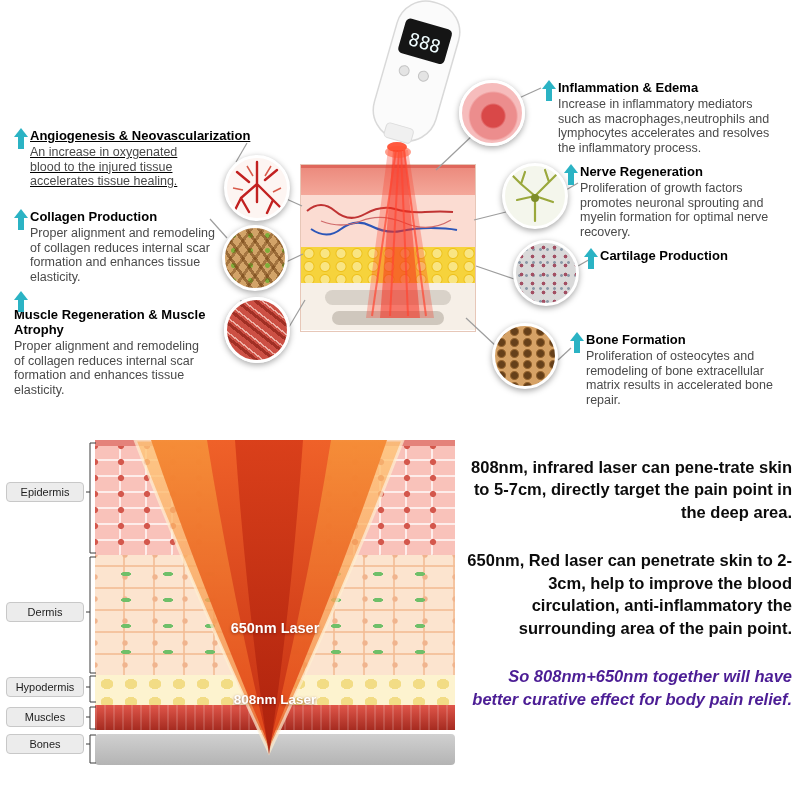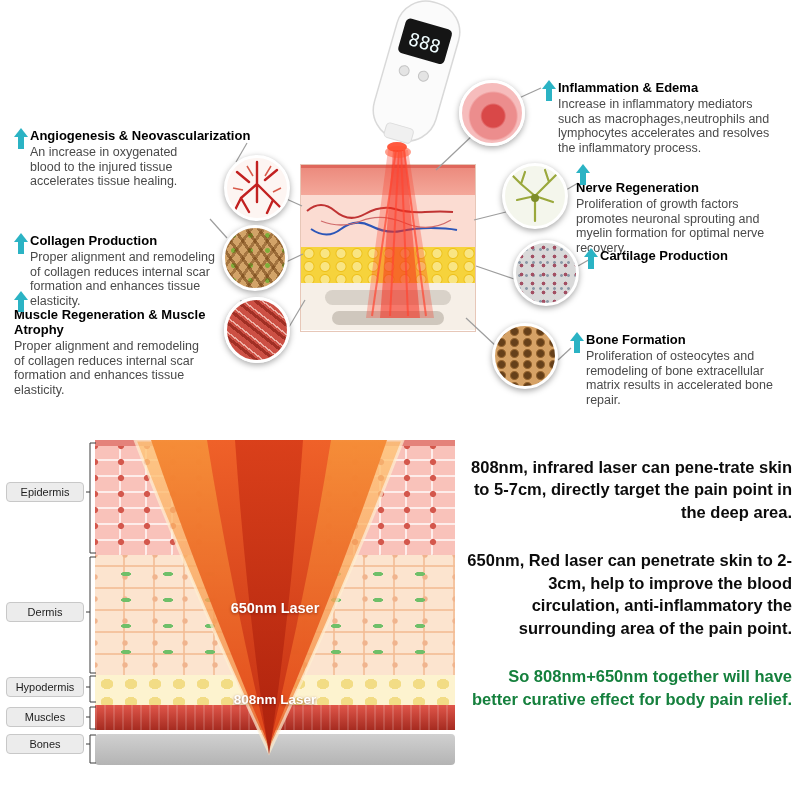--- a/index.html
+++ b/index.html
@@ -113,21 +113,21 @@
   }
   
   .pill {
     position:absolute; left:6px; width:78px; height:20px; line-height:18px;
     background:#ececec; border:1px solid #c8c8c8; border-radius:4px;
     font-size:11px; text-align:center; color:#1d1d1d;
   }
   
   .desc { position:absolute; left:462px; top:456px; width:330px; text-align:right; }
   .desc p { font-size:16.5px; font-weight:bold; line-height:1.36; color:#0c0c0c; margin-bottom:26px; }
-  .desc p.red { color:#15803d; }
+  .desc p.red { color:#4c1d95;font-style:italic; }
   .overlay { position:absolute; left:0; top:0; pointer-events:none; }
 </style>
 </head>
 <body>
 
 <div class="page">
 
   <div class="skin">
     <div class="skin-epi"></div>
     <div class="skin-derm">
@@ -192,28 +192,28 @@
   <div class="circle c-inflam" style="left:459px; top:80px;"></div>
   <div class="circle c-nerve" style="left:502px; top:163px;">
     <svg width="60" height="60">
       <path d="M30,55 L30,30 M30,30 L16,18 M30,30 L44,16 M16,18 L8,10 M16,18 L20,6 M44,16 L52,8 M44,16 L40,4 M30,30 L12,34 M30,30 L48,36" stroke="#9aa83c" stroke-width="2.2" fill="none" stroke-linecap="round"></path>
       <circle cx="30" cy="32" r="4" fill="#7d8c2a"></circle>
     </svg>
   </div>
   <div class="circle c-cartilage" style="left:513px; top:240px;"></div>
   <div class="circle c-bone" style="left:492px; top:323px;"></div>
 
-  <div class="benefit" style="left:14px; top:128px; width:250px;">
+  <div class="benefit" style="left:14px; top:128px; width:250px;text-decoration:underline;">
     <span class="arrow-up"></span>
     <div>
       <div class="b-title" style="max-width:232px;">Angiogenesis &amp; Neovascularization</div>
       <div class="b-body" style="max-width:176px;">An increase in oxygenated blood to the injured tissue accelerates tissue healing.</div>
     </div>
   </div>
-  <div class="benefit" style="left:14px; top:209px; width:250px;margin-top:24px;">
+  <div class="benefit" style="left:14px; top:209px; width:250px;">
     <span class="arrow-up"></span>
     <div>
       <div class="b-title" style="max-width:232px;">Collagen Production</div>
       <div class="b-body" style="max-width:198px;">Proper alignment and remodeling of collagen reduces internal scar formation and enhances tissue elasticity.</div>
     </div>
   </div>
   <div class="benefit" style="left:14px; top:291px; width:250px;flex-direction:column;">
     <span class="arrow-up"></span>
     <div>
       <div class="b-title" style="max-width:210px;">Muscle Regeneration &amp; Muscle Atrophy</div>
@@ -221,21 +221,21 @@
     </div>
   </div>
 
   <div class="benefit" style="left:542px; top:80px; width:252px;">
     <span class="arrow-up"></span>
     <div>
       <div class="b-title">Inflammation &amp; Edema</div>
       <div class="b-body" style="max-width:218px;">Increase in inflammatory mediators such as macrophages,neutrophils and lymphocytes accelerates and resolves the inflammatory process.</div>
     </div>
   </div>
-  <div class="benefit" style="left:576px; top:164px; width:222px;flex-direction:column;">
+  <div class="benefit" style="left:564px; top:164px; width:222px;">
     <span class="arrow-up"></span>
     <div>
       <div class="b-title">Nerve Regeneration</div>
       <div class="b-body" style="max-width:202px;">Proliferation of growth factors promotes neuronal sprouting and myelin formation for optimal nerve recovery.</div>
     </div>
   </div>
   <div class="benefit" style="left:584px; top:248px; width:214px;">
     <span class="arrow-up"></span>
     <div>
       <div class="b-title">Cartilage Production</div>
@@ -274,21 +274,21 @@
           <stop offset="0" stop-color="#d63a18"></stop>
             <stop offset="1" stop-color="#a81f0c"></stop>
         </linearGradient>
       </defs>
       <path d="M40,0 H308 Q252,145 174,312 Q96,145 40,0 Z" fill="url(#gOuter)" opacity="0.8" stroke="rgba(255,240,210,.85)" stroke-width="3"></path>
       <path d="M56,0 H292 Q244,140 174,306 Q104,140 56,0 Z" fill="url(#gMid)" opacity="0.95"></path>
       <path d="M112,0 H236 Q212,150 174,308 Q136,150 112,0 Z" fill="url(#gCore)" opacity="0.95"></path>
       <path d="M140,0 H208 Q196,170 174,315 Q152,170 140,0 Z" fill="url(#gDeep)" opacity="0.85"></path>
     </svg>
 
-    <div class="laser-label" style="top:160px; font-size:14.5px;">650nm Laser</div>
+    <div class="laser-label" style="top:180px; font-size:14.5px;">650nm Laser</div>
     <div class="laser-label" style="top:252px; font-size:13.5px;">808nm Laser</div>
   </div>
 
   <svg class="overlay" style="left:0; top:435px; width:100px; height:340px;">
     <g stroke="#3a3a3a" stroke-width="1" fill="none">
       <path d="M86,57 H90 M90,8 V118 M90,8 H96 M90,118 H96"></path>
       <path d="M86,177 H90 M90,122 V238 M90,122 H96 M90,238 H96"></path>
       <path d="M86,252 H90 M90,241 V267 M90,241 H96 M90,267 H96"></path>
       <path d="M86,282 H90 M90,272 V294 M90,272 H96 M90,294 H96"></path>
       <path d="M86,309 H90 M90,300 V328 M90,300 H96 M90,328 H96"></path>

